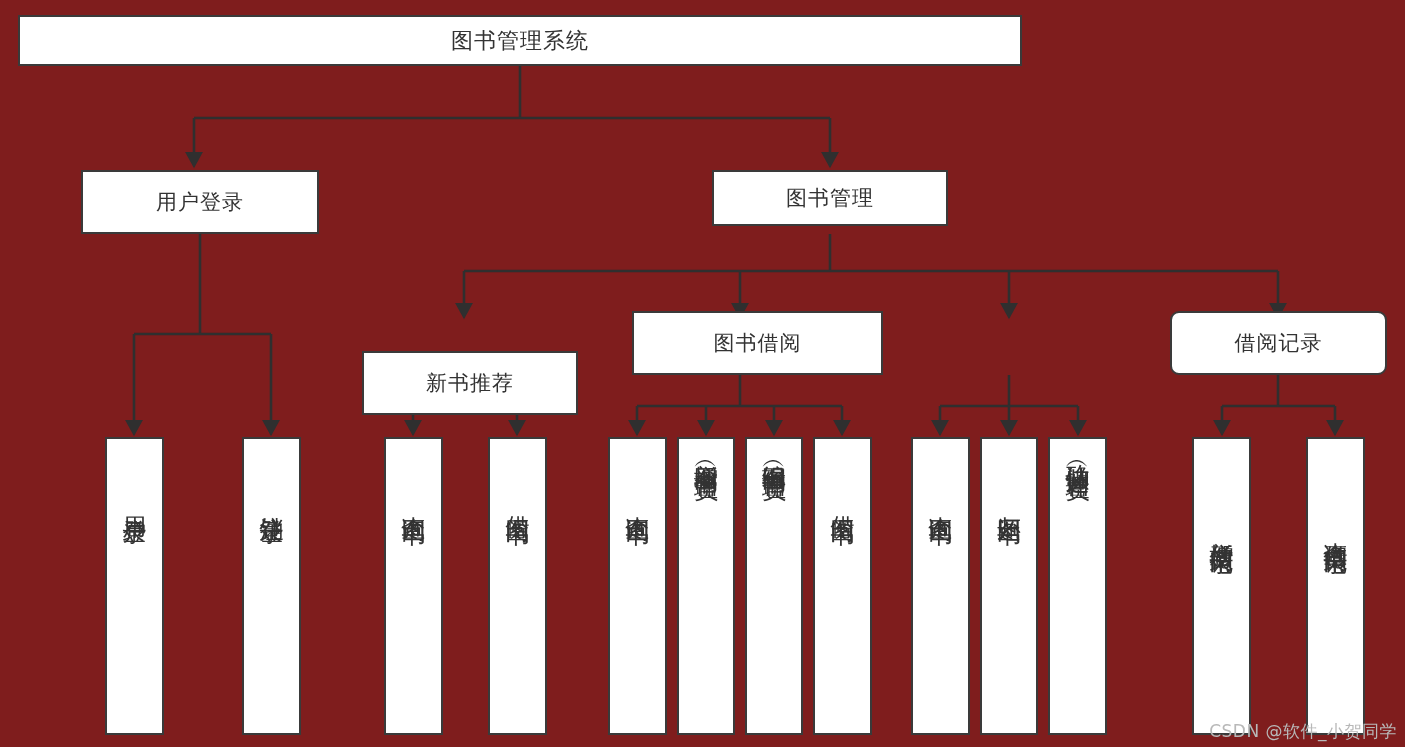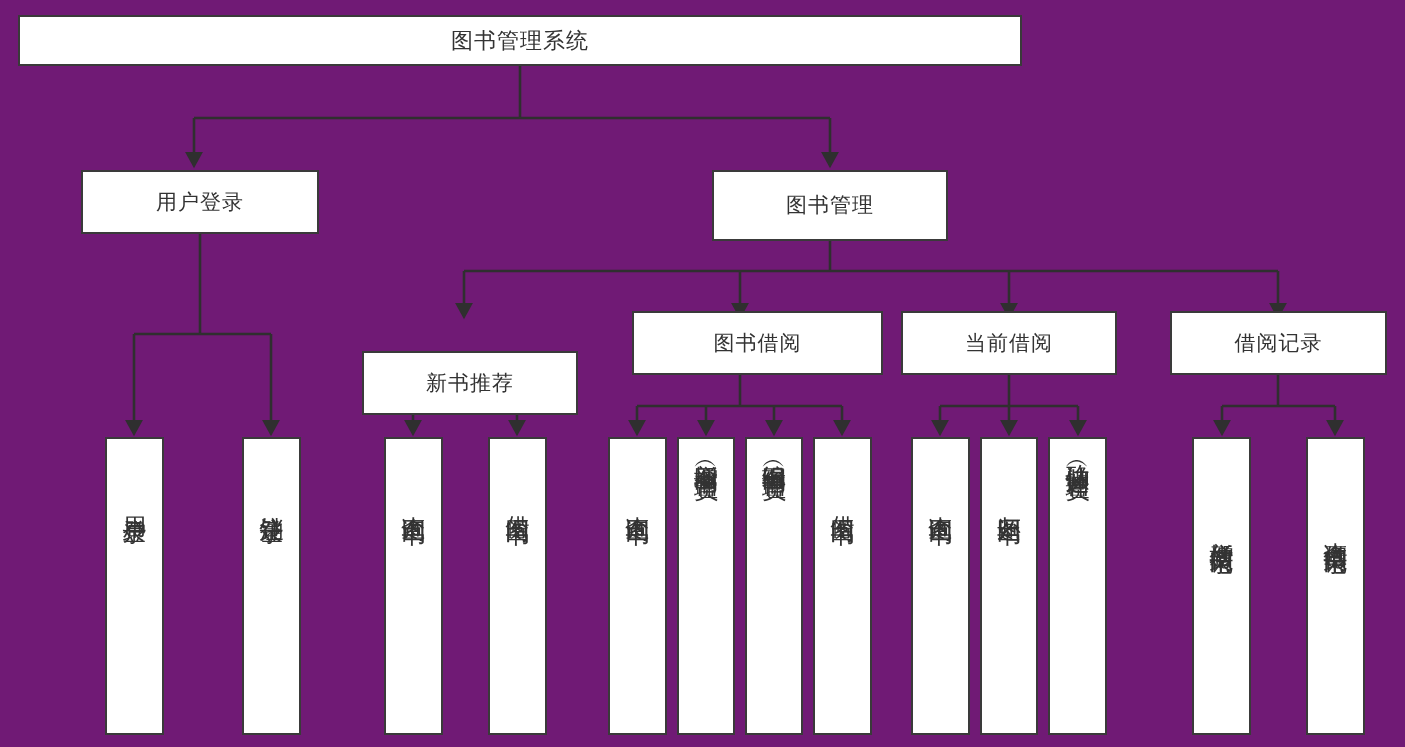--- a/index.html
+++ b/index.html
@@ -8,21 +8,21 @@
     padding: 0;
     background: #ffffff;
   }
   body {
     font-family: "DejaVu Sans", "Liberation Sans", sans-serif;
   }
   #diagram-root {
     position: relative;
     width: 1405px;
     height: 747px;
-    background: #701a75;
+    background: #7f1d1d;
     overflow: hidden;
   }
   #edges-layer {
     position: absolute;
     left: 0;
     top: 0;
     width: 1405px;
     height: 747px;
     pointer-events: none;
   }
@@ -141,37 +141,34 @@
   </svg>
 
   <div class="node horiz root" style="left:18px; top:15px; width:1004px; height:51px;">
     <span class="node-label">图书管理系统</span>
   </div>
 
   <div class="node horiz" style="left:81px; top:170px; width:238px; height:64px;">
     <span class="node-label">用户登录</span>
   </div>
 
-  <div class="node horiz" style="left:712px; top:170px; width:236px; height:71px;">
+  <div class="node horiz" style="left:712px; top:170px; width:236px; height:56px;">
     <span class="node-label">图书管理</span>
   </div>
 
   <div class="node horiz" style="left:362px; top:311px; width:216px; height:64px;margin-top:40px;">
     <span class="node-label">新书推荐</span>
   </div>
 
   <div class="node horiz" style="left:632px; top:311px; width:251px; height:64px;">
     <span class="node-label">图书借阅</span>
   </div>
 
-  <div class="node horiz" style="left:901px; top:311px; width:216px; height:64px;">
-    <span class="node-label">当前借阅</span>
-  </div>
-
-  <div class="node horiz" style="left:1170px; top:311px; width:217px; height:64px;">
+
+  <div class="node horiz" style="left:1170px; top:311px; width:217px; height:64px;border-radius:9px;">
     <span class="node-label">借阅记录</span>
   </div>
 
   <div class="node vert mid" style="left:105px; top:437px; width:59px; height:298px;">
     <span class="node-label">用户登录</span>
   </div>
   <div class="node vert mid" style="left:242px; top:437px; width:59px; height:298px;">
     <span class="node-label">注销登录</span>
   </div>
 
@@ -205,14 +202,15 @@
     <span class="node-label">确认归还（管理员）</span>
   </div>
 
   <div class="node vert midshort" style="left:1192px; top:437px; width:59px; height:298px;">
     <span class="node-label">新增借阅记录</span>
   </div>
   <div class="node vert midshort" style="left:1306px; top:437px; width:59px; height:298px;">
     <span class="node-label">查询借阅记录</span>
   </div>
 
+  <div id="watermark">CSDN @软件_小贺同学</div>
 
 </div>
 
 </body></html>

